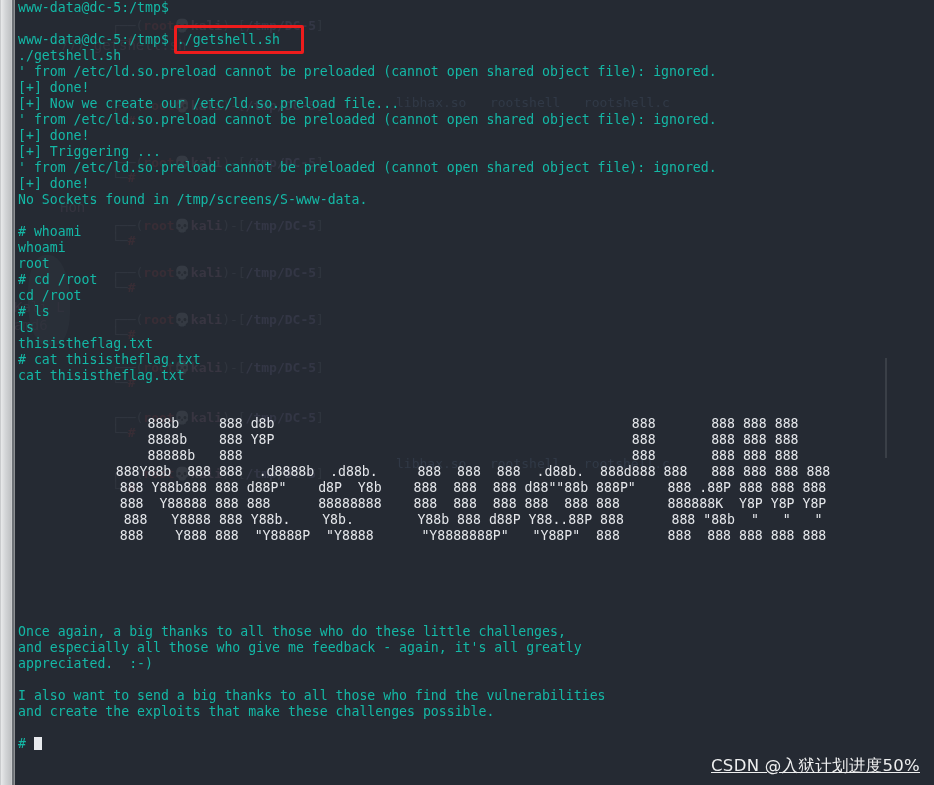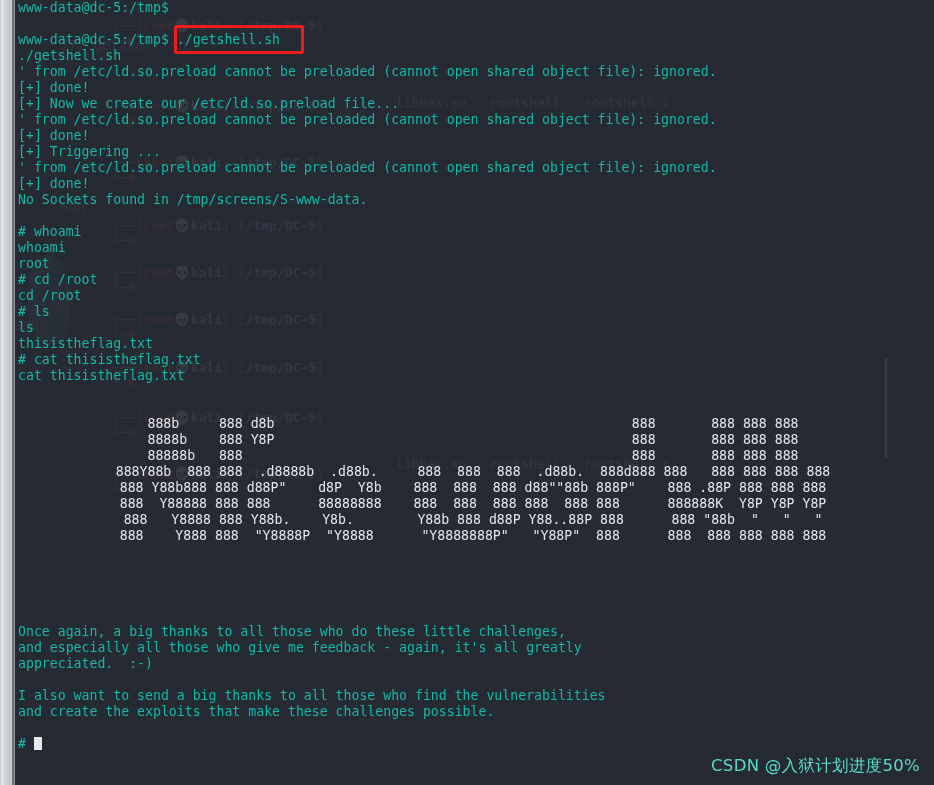--- a/index.html
+++ b/index.html
@@ -148,27 +148,28 @@
     box-sizing: border-box;
     z-index: 20;
     pointer-events: none;
   }
 
   
   #csdn {
     position: absolute;
     right: 14px;
     bottom: 8px;
-    color: #5eead4;
+    color: #ffffff;
     opacity: 0.92;
     font-family: "DejaVu Sans", "Liberation Sans", sans-serif;
     font-size: 16.5px;
     letter-spacing: 0.3px;
     z-index: 25;
     white-space: nowrap;
+    text-decoration: underline;
   }
 </style>
 </head>
 <body>
 
 <div id="screenshot">
 
   <div id="ghost-layer">
     <div id="ghost-blob"></div>
   <div class="ghost-prompt" style="left: 98px; top: 18px;"><span class="g-box">┌──(</span><span class="g-root">root</span><span class="g-skull">💀</span><span class="g-kali">kali</span><span class="g-box">)-[</span><span class="g-path">/tmp/DC-5</span><span class="g-box">]</span></div><div class="ghost-prompt" style="left: 98px; top: 33px;"><span class="g-box">└─</span><span class="g-hash">#</span></div><div class="ghost-prompt" style="left: 98px; top: 98px;"><span class="g-box">┌──(</span><span class="g-root">root</span><span class="g-skull">💀</span><span class="g-kali">kali</span><span class="g-box">)-[</span><span class="g-path">/tmp/DC-5</span><span class="g-box">]</span></div><div class="ghost-prompt" style="left: 98px; top: 113px;"><span class="g-box">└─</span><span class="g-hash">#</span></div><div class="ghost-prompt" style="left: 98px; top: 155px;"><span class="g-box">┌──(</span><span class="g-root">root</span><span class="g-skull">💀</span><span class="g-kali">kali</span><span class="g-box">)-[</span><span class="g-path">/tmp/DC-5</span><span class="g-box">]</span></div><div class="ghost-prompt" style="left: 98px; top: 170px;"><span class="g-box">└─</span><span class="g-hash">#</span></div><div class="ghost-prompt" style="left: 98px; top: 218px;"><span class="g-box">┌──(</span><span class="g-root">root</span><span class="g-skull">💀</span><span class="g-kali">kali</span><span class="g-box">)-[</span><span class="g-path">/tmp/DC-5</span><span class="g-box">]</span></div><div class="ghost-prompt" style="left: 98px; top: 233px;"><span class="g-box">└─</span><span class="g-hash">#</span></div><div class="ghost-prompt" style="left: 98px; top: 265px;"><span class="g-box">┌──(</span><span class="g-root">root</span><span class="g-skull">💀</span><span class="g-kali">kali</span><span class="g-box">)-[</span><span class="g-path">/tmp/DC-5</span><span class="g-box">]</span></div><div class="ghost-prompt" style="left: 98px; top: 280px;"><span class="g-box">└─</span><span class="g-hash">#</span></div><div class="ghost-prompt" style="left: 98px; top: 312px;"><span class="g-box">┌──(</span><span class="g-root">root</span><span class="g-skull">💀</span><span class="g-kali">kali</span><span class="g-box">)-[</span><span class="g-path">/tmp/DC-5</span><span class="g-box">]</span></div><div class="ghost-prompt" style="left: 98px; top: 327px;"><span class="g-box">└─</span><span class="g-hash">#</span></div><div class="ghost-prompt" style="left: 98px; top: 360px;"><span class="g-box">┌──(</span><span class="g-root">root</span><span class="g-skull">💀</span><span class="g-kali">kali</span><span class="g-box">)-[</span><span class="g-path">/tmp/DC-5</span><span class="g-box">]</span></div><div class="ghost-prompt" style="left: 98px; top: 375px;"><span class="g-box">└─</span><span class="g-hash">#</span></div><div class="ghost-prompt" style="left: 98px; top: 410px;"><span class="g-box">┌──(</span><span class="g-root">root</span><span class="g-skull">💀</span><span class="g-kali">kali</span><span class="g-box">)-[</span><span class="g-path">/tmp/DC-5</span><span class="g-box">]</span></div><div class="ghost-prompt" style="left: 98px; top: 425px;"><span class="g-box">└─</span><span class="g-hash">#</span></div><div class="ghost-prompt" style="left: 98px; top: 466px;"><span class="g-box">┌──(</span><span class="g-root">root</span><span class="g-skull">💀</span><span class="g-kali">kali</span><span class="g-box">)-[</span><span class="g-path">/tmp/DC-5</span><span class="g-box">]</span></div><div class="ghost-prompt" style="left: 98px; top: 481px;"><span class="g-box">└─</span><span class="g-hash">#</span></div><div class="ghost-files" style="left: 382px; top: 95px;">libhax.so   rootshell   rootshell.c</div><div class="ghost-files" style="left: 382px; top: 456px;">libhax.so   rootshell   rootshell.c</div><div class="ghost-plain" style="left: 46px; top: 38px; font-size: 14px;">777 getshell.sh</div><div class="ghost-plain" style="left: 46px; top: 200px; font-size: 14px;">Hon</div><div class="ghost-plain" style="left: 0px; top: 300px; font-size: 14px;">Kali L</div><div class="ghost-plain" style="left: 0px; top: 318px; font-size: 14px;">amd6</div></div>

